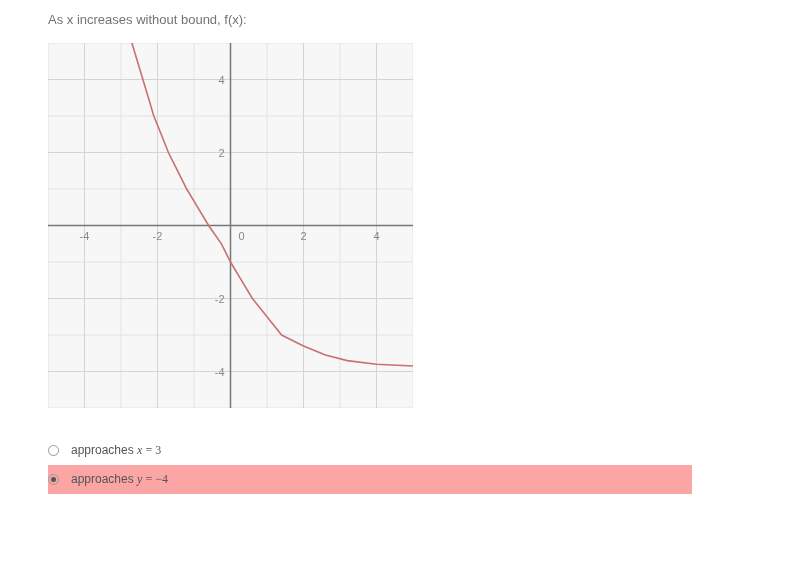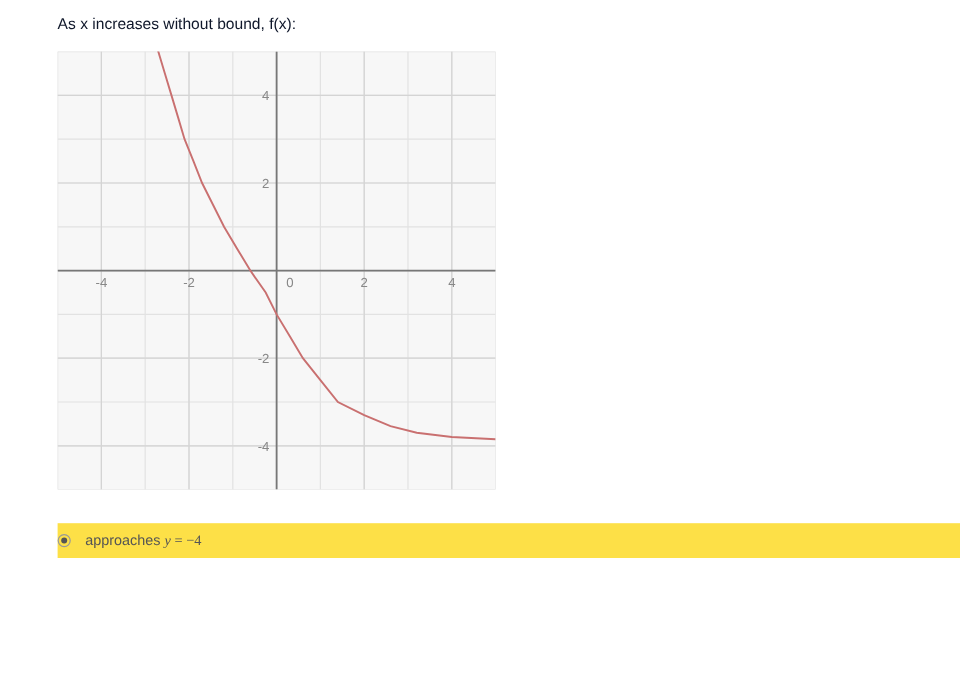--- a/index.html
+++ b/index.html
@@ -5,21 +5,21 @@
   * { box-sizing: border-box; margin: 0; padding: 0; }
   body {
     font-family: Arial, Helvetica, sans-serif;
     background: #ffffff;
     color: #555;
     padding: 12px 0 0 48px;
     width: 800px;
   }
   .question-text {
     font-size: 13px;
-    color: #0f172a;
+    color: #737373;
     margin-bottom: 16px;
   }
   .chart-wrap {
     width: 365px;
     height: 365px;
     background: #f7f7f7;
     position: relative;
     margin-bottom: 28px;
   }
   .chart-wrap svg { display: block; }
@@ -27,22 +27,22 @@
   .option {
     display: flex;
     align-items: center;
     padding: 7px 10px 7px 0;
     font-size: 12px;
     color: #555;
     cursor: pointer;
     width: 100%;
   }
   .option.selected {
-    background: #fde047;
-    width: 752px;
+    background: #fca5a5;
+    width: 644px;
   }
   .radio {
     width: 11px;
     height: 11px;
     border: 1px solid #999;
     border-radius: 50%;
     margin-right: 12px;
     display: inline-flex;
     align-items: center;
     justify-content: center;
@@ -108,20 +108,26 @@
       <text x="328.5" y="196.5" text-anchor="middle" font-size="11" fill="#888" font-family="Arial">4</text>
       <text x="176.5" y="40.5" text-anchor="end" font-size="11" fill="#888" font-family="Arial">4</text>
       <text x="176.5" y="113.50000000000003" text-anchor="end" font-size="11" fill="#888" font-family="Arial">2</text>
       <text x="176.5" y="259.5" text-anchor="end" font-size="11" fill="#888" font-family="Arial">-2</text>
       <text x="176.5" y="332.5" text-anchor="end" font-size="11" fill="#888" font-family="Arial">-4</text>
       <path d="M76.7 -36.5 L80.3 -18.3 L83.9 0.0 L89.4 18.3 L94.9 36.5 L100.4 54.8 L105.8 73.0 L113.2 91.3 L120.4 109.5 L129.6 127.8 L138.7 146.0 L149.6 164.2 L160.6 182.5 L173.4 200.8 L182.5 219.0 L193.5 237.3 L204.4 255.5 L219.0 273.8 L233.6 292.0 L255.5 302.9 L277.4 312.1 L299.3 317.6 L328.5 321.2 L365.0 323.0 " stroke="#c97070" stroke-width="1.6" fill="none"></path>
     </svg>
 </div>
 
 <div class="options">
+  <div class="option">
+    <span class="radio"></span>
+    <span>
+      <span>approaches </span><span class="mathvar">x</span><span class="mathop">=</span><span class="mathnum">3</span>
+    </span>
+  </div>
   <div class="option selected">
     <span class="radio">
         <span class="dot"></span>
       </span>
     <span>
       <span>approaches </span><span class="mathvar">y</span><span class="mathop">=</span><span class="mathnum">−4</span>
     </span>
   </div>
 </div>
 

